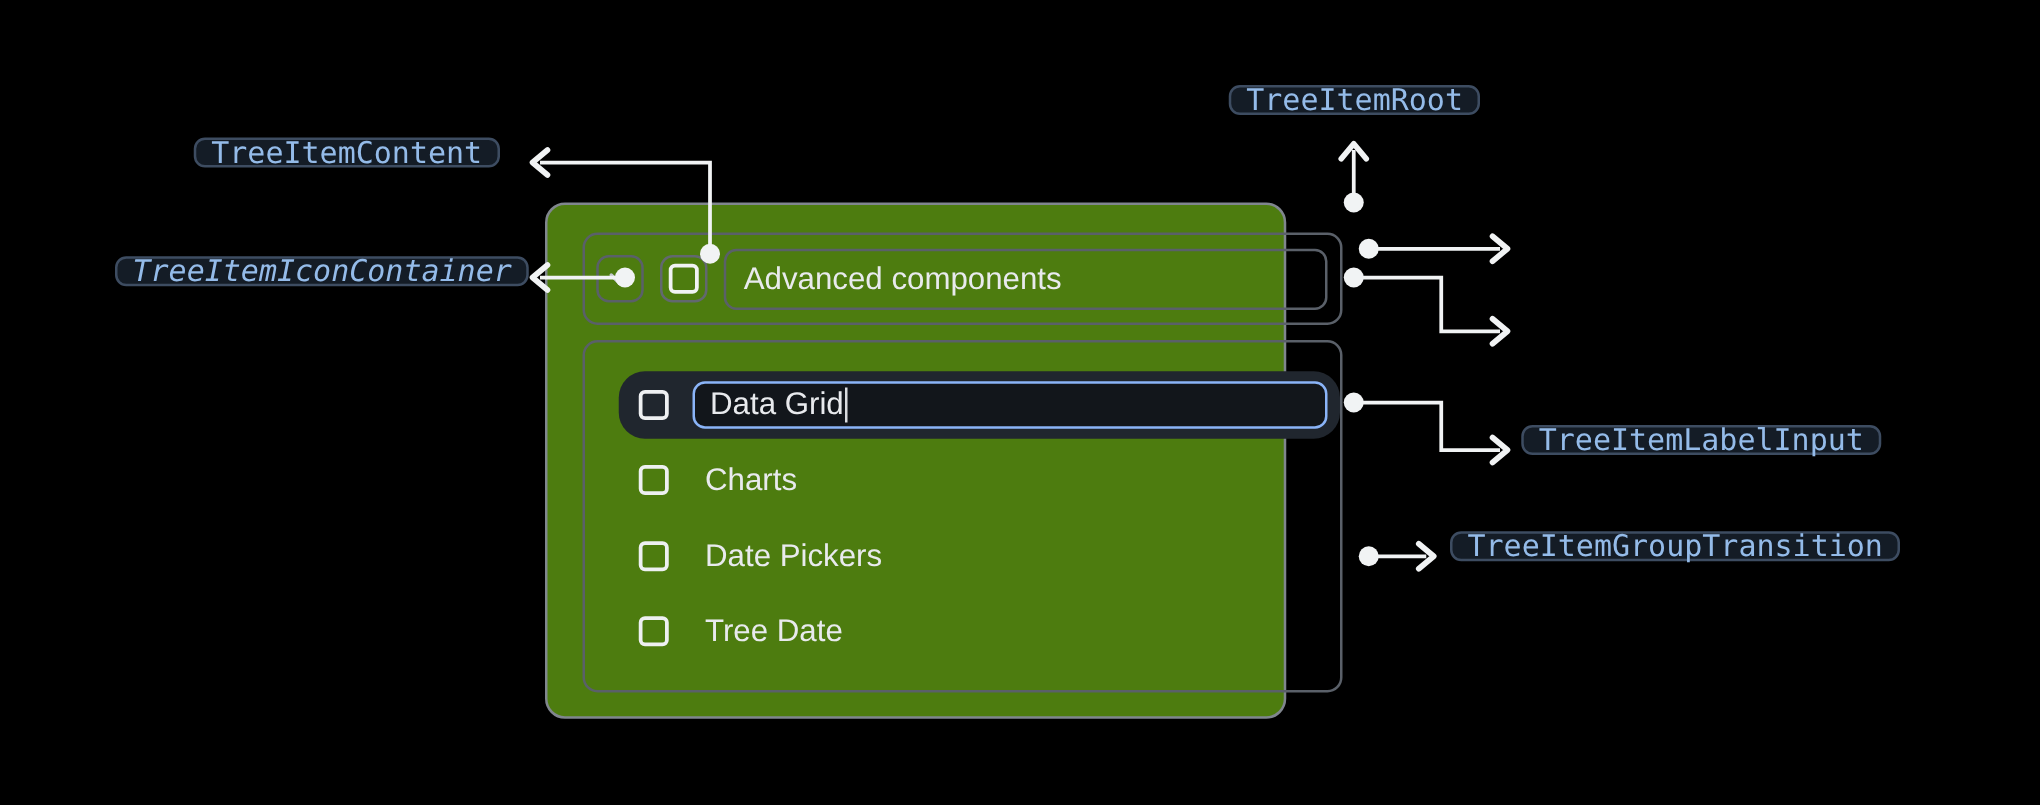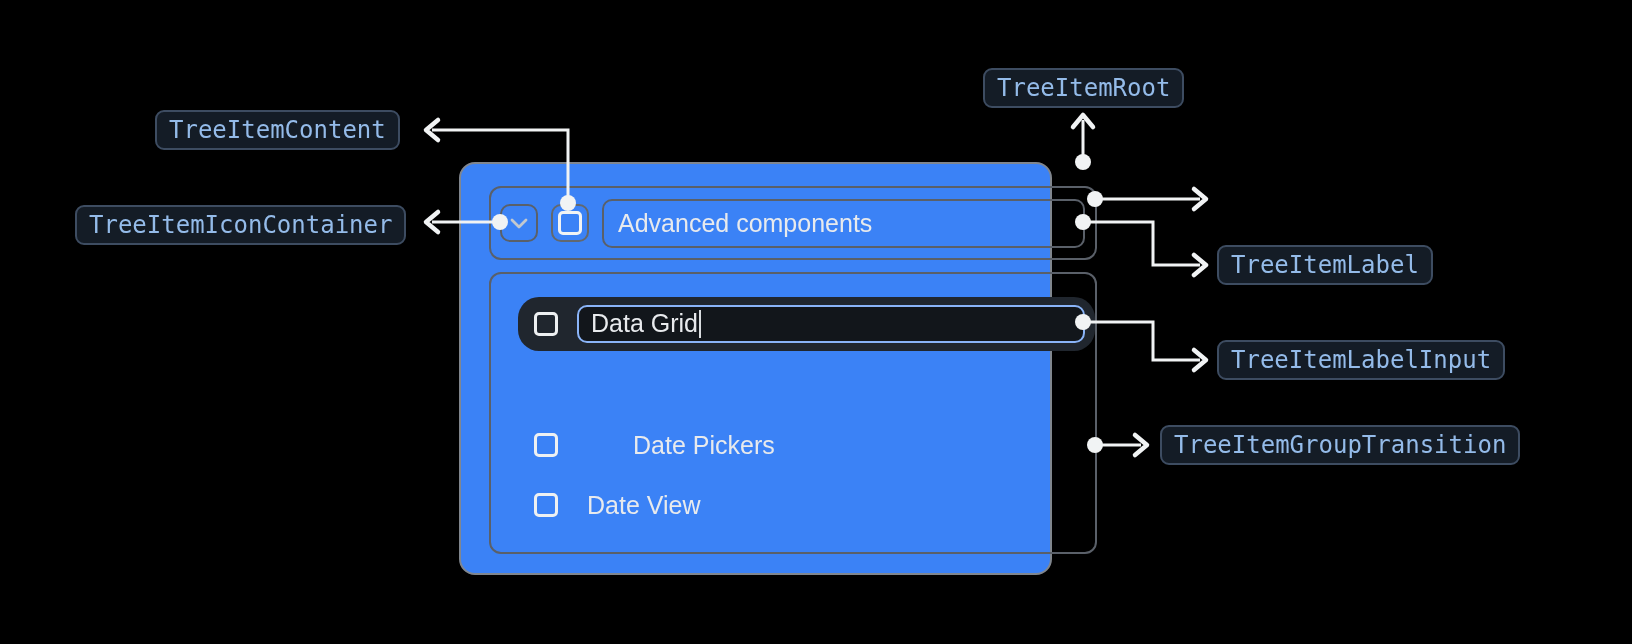--- a/index.html
+++ b/index.html
@@ -2,22 +2,22 @@
 <html><head>
 <meta charset="utf-8">
 <style>
   html,body{margin:0;padding:0;background:#000;}
   .stage{
     position:relative;width:1632px;height:644px;background:#000;overflow:hidden;
     font-family:"Liberation Sans",sans-serif;
   }
   
   .root-box{
-    position:absolute;left:459px;top:162px;width:593px;height:413px;
-    background:#3b82f6;border:2px solid #80868e;border-radius:16px;
+    position:absolute;left:436px;top:162px;width:593px;height:413px;
+    background:#4d7c0f;border:2px solid #80868e;border-radius:16px;
     box-sizing:border-box;
   }
   .content-box{
     position:absolute;left:28px;top:22px;width:608px;height:74px;
     border:2px solid #5a6069;border-radius:12px;box-sizing:border-box;
     display:flex;align-items:center;padding-left:9px;
   }
   .icon-container{
     width:38px;height:38px;border:2px solid #5a6069;border-radius:10px;
     box-sizing:border-box;display:flex;align-items:center;justify-content:center;
@@ -57,28 +57,28 @@
     width:508px;height:38px;box-sizing:border-box;
     background:#12161b;border:2px solid #8ab4f8;border-radius:10px;
     color:#e8eaed;font-size:25px;font-family:"Liberation Sans",sans-serif;
     padding:0 0 2px 12px;outline:none;
   }
   .caret{
     position:absolute;left:122px;top:5px;width:2px;height:28px;background:#d9dcdf;
   }
   
   .chip{
-    position:absolute;height:40px;box-sizing:border-box;
+    position:absolute;height:24px;box-sizing:border-box;
     background:#141c26;border:2px solid #3d4c61;border-radius:9px;
     color:#94bbe9;font-family:"DejaVu Sans Mono",monospace;font-size:24px;
     display:flex;align-items:center;padding:0 12px;white-space:nowrap;
   }
   .chip-root{left:983px;top:68px;}
   .chip-checkbox{left:155px;top:110px;}
-  .chip-icon-container{left:75px;top:205px;}
+  .chip-icon-container{left:92px;top:205px;font-style:italic;}
   .chip-content{left:1217px;top:179px;}
   .chip-label{left:1217px;top:245px;}
   .chip-label-input{left:1217px;top:340px;}
   .chip-group-transition{left:1160px;top:425px;}
   
   .connectors{position:absolute;left:0;top:0;width:1632px;height:644px;pointer-events:none;}
   .connectors path{stroke:#f1f3f4;fill:none;}
   .connectors .line{stroke-width:3;}
   .connectors .arrow{stroke-width:4.5;stroke-linecap:round;stroke-linejoin:round;}
   .connectors circle{fill:#f1f3f4;}
@@ -107,38 +107,41 @@
     <div class="group-box">
 
       <div class="row row-editing" style="top:23px;border-radius:21px;">
         <span class="row-cb"></span>
         <span class="input-wrap">
           <input class="label-input" type="text" value="Data Grid" style="">
           <span class="caret"></span>
         </span>
       </div>
 
+      <div class="row" style="top:83px;">
+        <span class="row-cb"></span>
+        <span class="row-label">Charts</span>
+      </div>
 
-      <div class="row" style="top:144px;gap:46px;">
+      <div class="row" style="top:144px;">
         <span class="row-cb"></span>
         <span class="row-label">Date Pickers</span>
       </div>
 
       <div class="row" style="top:204px;">
         <span class="row-cb"></span>
-        <span class="row-label">Date View</span>
+        <span class="row-label">Tree Date</span>
       </div>
 
     </div>
   </div>
 
   <div class="chip chip-root">TreeItemRoot</div>
   <div class="chip chip-checkbox">TreeItemContent</div>
   <div class="chip chip-icon-container">TreeItemIconContainer</div>
-  <div class="chip chip-label">TreeItemLabel</div>
   <div class="chip chip-group-transition">TreeItemGroupTransition</div>
   <div class="chip chip-label-input">TreeItemLabelInput</div>
 
   <svg class="connectors">
 
     <g>
       <path class="line" d="M1083,162 V120"></path>
       <path class="arrow" d="M1073,127 L1083,115 L1093,127"></path>
       <circle cx="1083" cy="162" r="8"></circle>
     </g>

